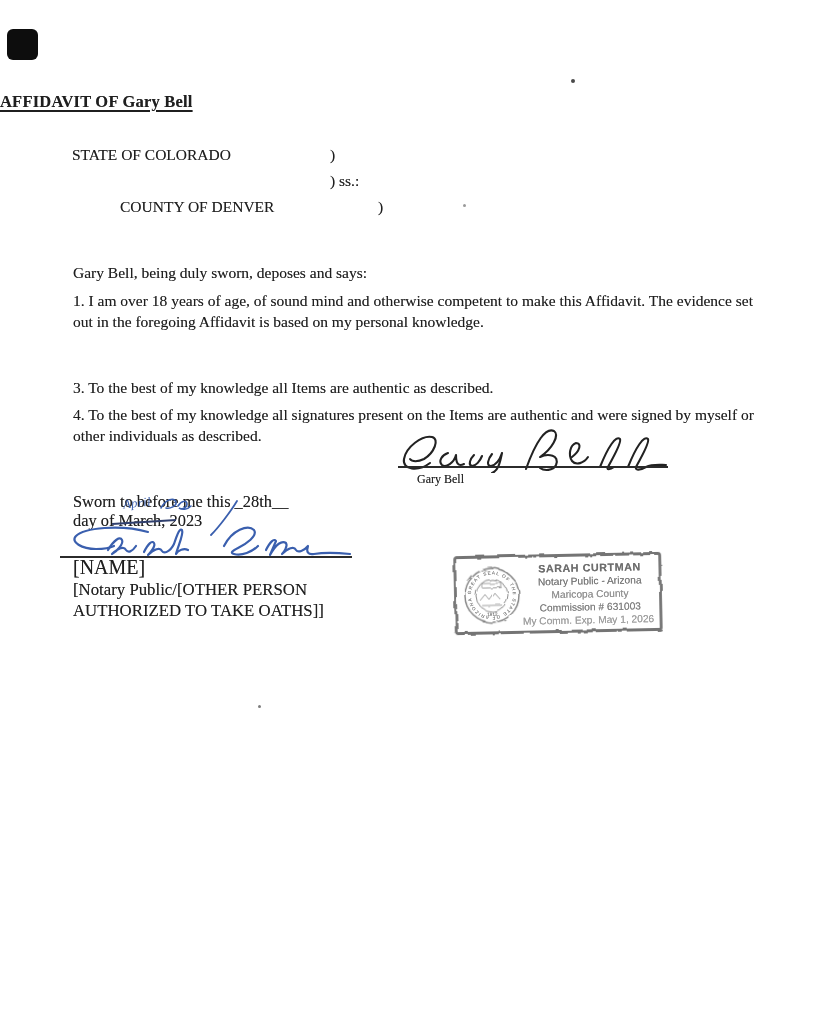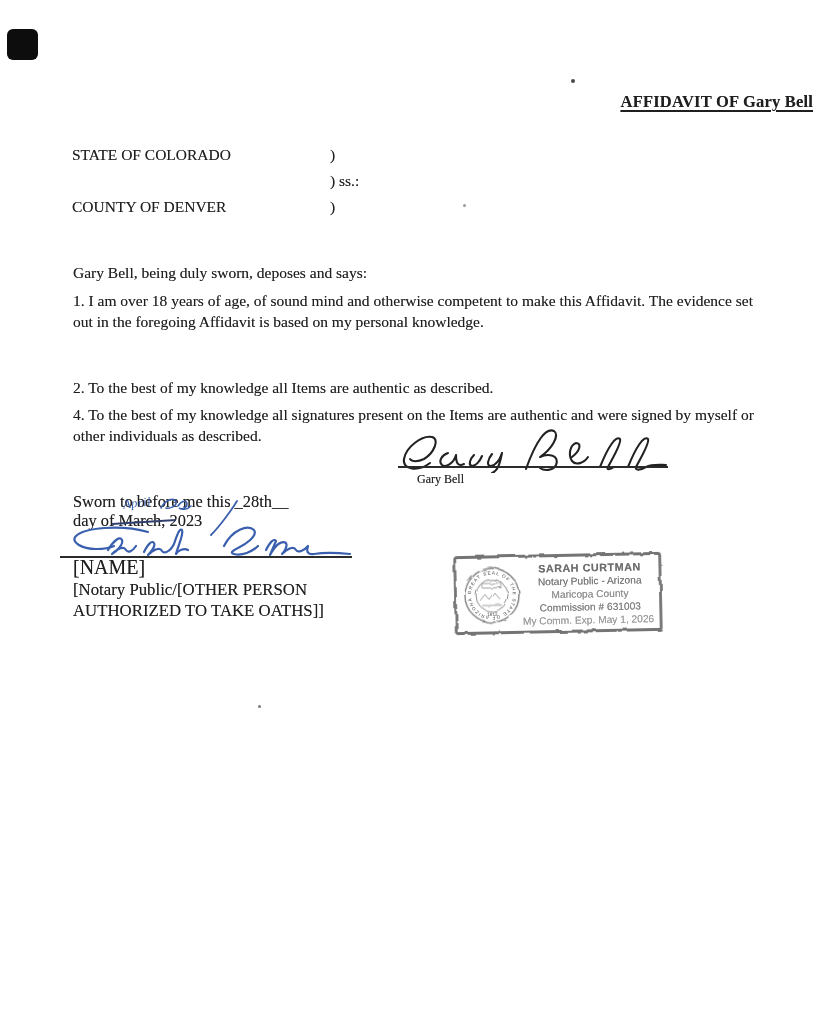--- a/index.html
+++ b/index.html
@@ -3,21 +3,21 @@
 <meta charset="utf-8">
 <style>
   html,body { margin:0; padding:0; background:#ffffff; }
   .page {
     position:relative; width:813px; height:1024px; background:#ffffff;
     font-family:"Liberation Serif", serif; color:#1f1f1f; overflow:hidden;
     text-shadow:0 0 0.4px rgba(0,0,0,0.45);
   }
   .corner-mark { position:absolute; left:7px; top:29px; width:31px; height:31px; background:#0d0d0d; border-radius:6px; }
   .title {
-    position:absolute; left:0; right:0; top:92px; margin:0; text-align:right;
+    position:absolute; left:0; right:0; top:92px; margin:0; text-align:left;
     font-size:16.5px; font-weight:bold; letter-spacing:0.2px;
     text-decoration:underline; text-decoration-thickness:1.6px; text-underline-offset:3px;
   }
   .venue { position:absolute; left:72px; top:146px; width:420px; font-size:15.5px; }
   .venue-row { position:absolute; left:0; white-space:nowrap; }
   .venue-paren { position:absolute; left:258px; }
   .body-text { position:absolute; left:57px; width:690px; font-size:15.5px; line-height:21px; margin:16px; }
   .jurat { font-size:16.4px; }
   .jurat-line { position:absolute; left:73px; white-space:nowrap; }
   .sig-line { position:absolute; background:#2b2b2b; height:1.6px; }
@@ -49,29 +49,29 @@
   <h1 class="title">AFFIDAVIT OF Gary Bell</h1>
 
   <div class="venue">
     <div class="venue-row" style="top:0;">
       <span>STATE OF COLORADO</span>
       <span class="venue-paren">)</span>
     </div>
     <div class="venue-row" style="top:26px;">
       <span class="venue-paren">) ss.:</span>
     </div>
-    <div class="venue-row" style="top:52px;">
+    <div class="venue-row" style="top:52px;margin-left:48px;">
       <span>COUNTY OF DENVER</span>
       <span class="venue-paren">)</span>
     </div>
   </div>
 
   <p class="body-text" style="top:246px;">Gary Bell, being duly sworn, deposes and says:</p>
   <p class="body-text" style="top:274px;">1. I am over 18 years of age, of sound mind and otherwise competent to make this Affidavit. The evidence set out in the foregoing Affidavit is based on my personal knowledge.</p>
-  <p class="body-text" style="top:361px;">2. To the best of my knowledge all Items are authentic as described.</p>
+  <p class="body-text" style="top:361px;">3. To the best of my knowledge all Items are authentic as described.</p>
   <p class="body-text" style="top:388px;">4. To the best of my knowledge all signatures present on the Items are authentic and were signed by myself or other individuals as described.</p>
 
   <svg class="sigsvg" style="left:396px; top:423px;" width="276" height="50" viewBox="0 0 276 50">
     <g fill="none" stroke="#222222" stroke-width="2.1" stroke-linecap="round" stroke-linejoin="round">
       <path d="M34,40 C22,49 6,47 8,36 C10,24 26,12 36,14 C44,16 38,30 28,36 C22,39 16,39 14,36"></path>
       <path d="M52,30 C46,32 42,38 46,42 C50,45 58,40 60,32 C60,40 62,44 68,41"></path>
       <path d="M78,32 C74,36 72,42 76,43 C80,43 84,38 86,33"></path>
       <path d="M96,31 C92,36 90,43 95,43 C100,42 104,36 106,30 C104,40 102,48 96,50"></path>
       <path d="M130,46 C140,18 150,4 158,8 C164,12 156,26 144,34 C152,30 164,32 160,42 C157,48 148,48 144,45"></path>
       <path d="M176,34 C184,28 186,20 180,20 C174,22 172,32 176,38 C180,43 188,40 192,34"></path>

